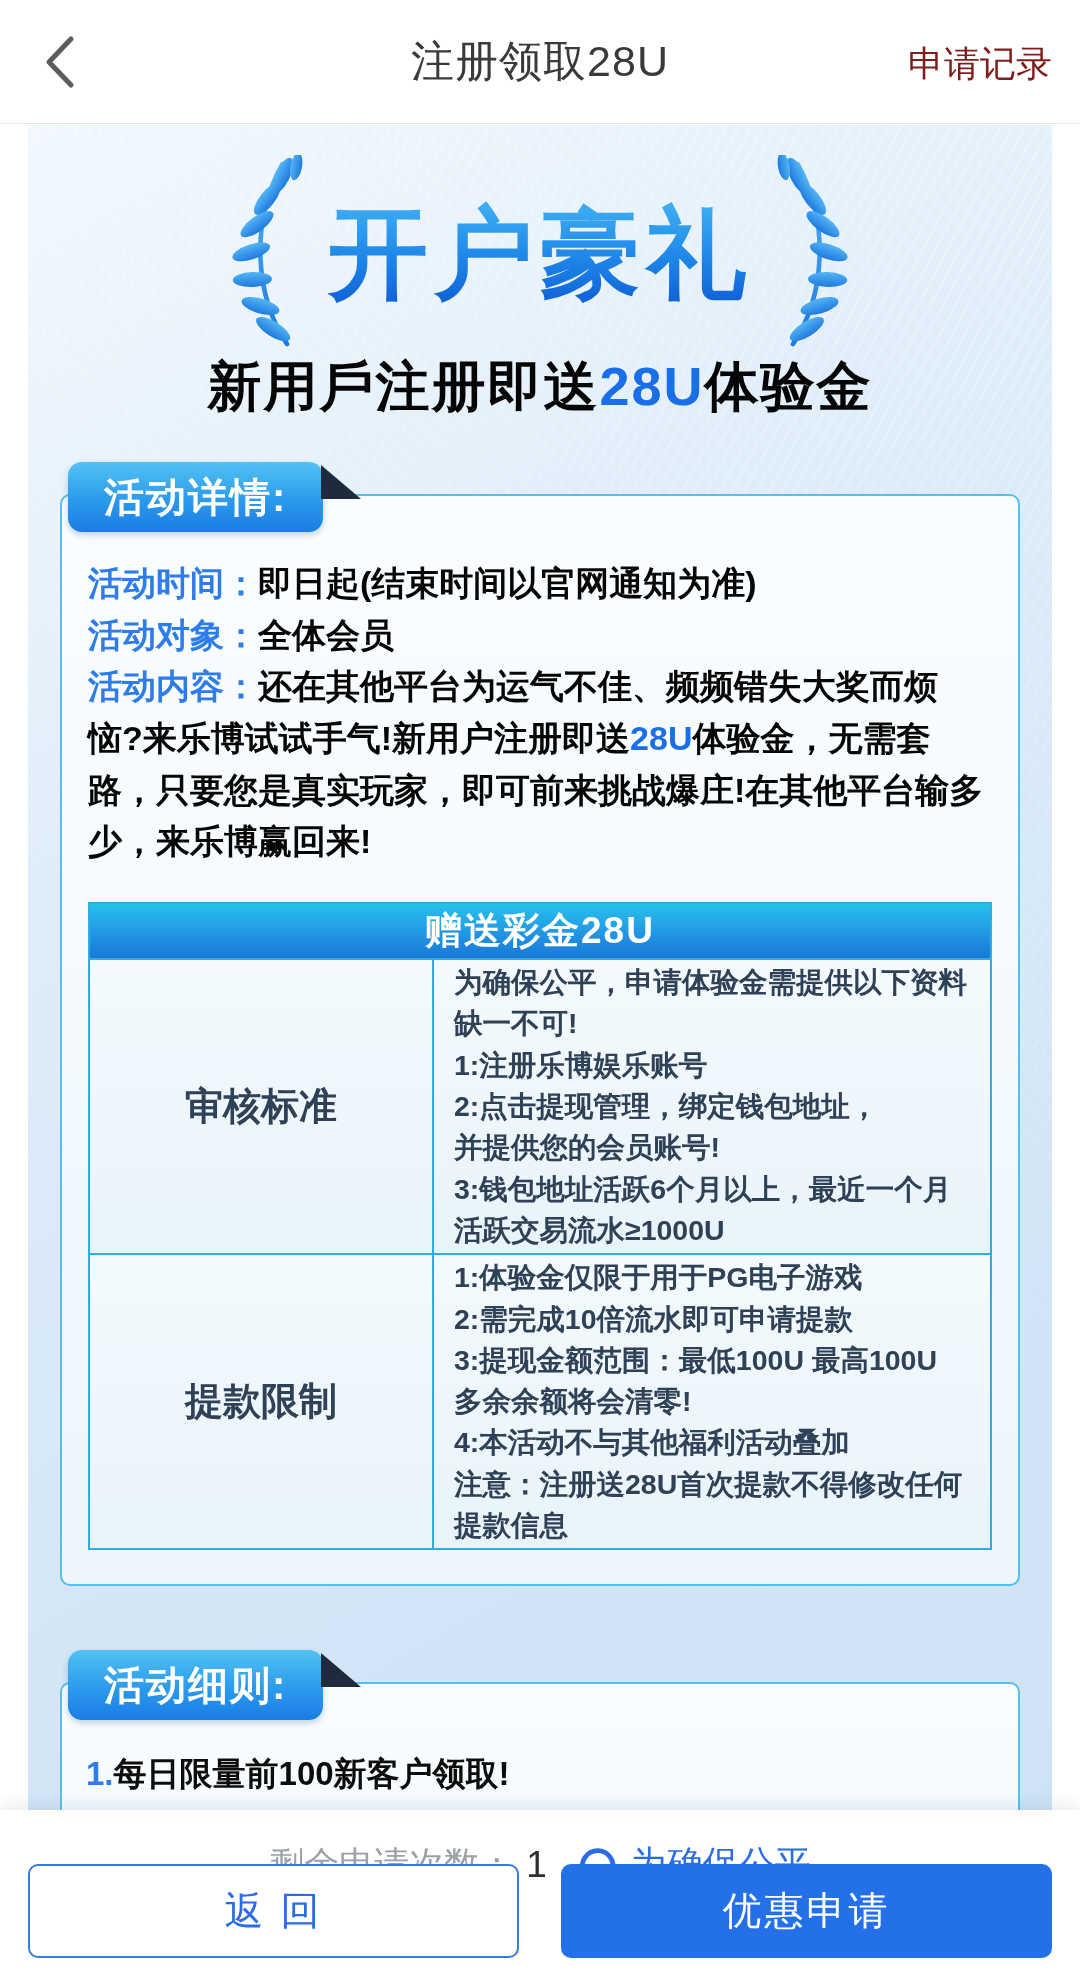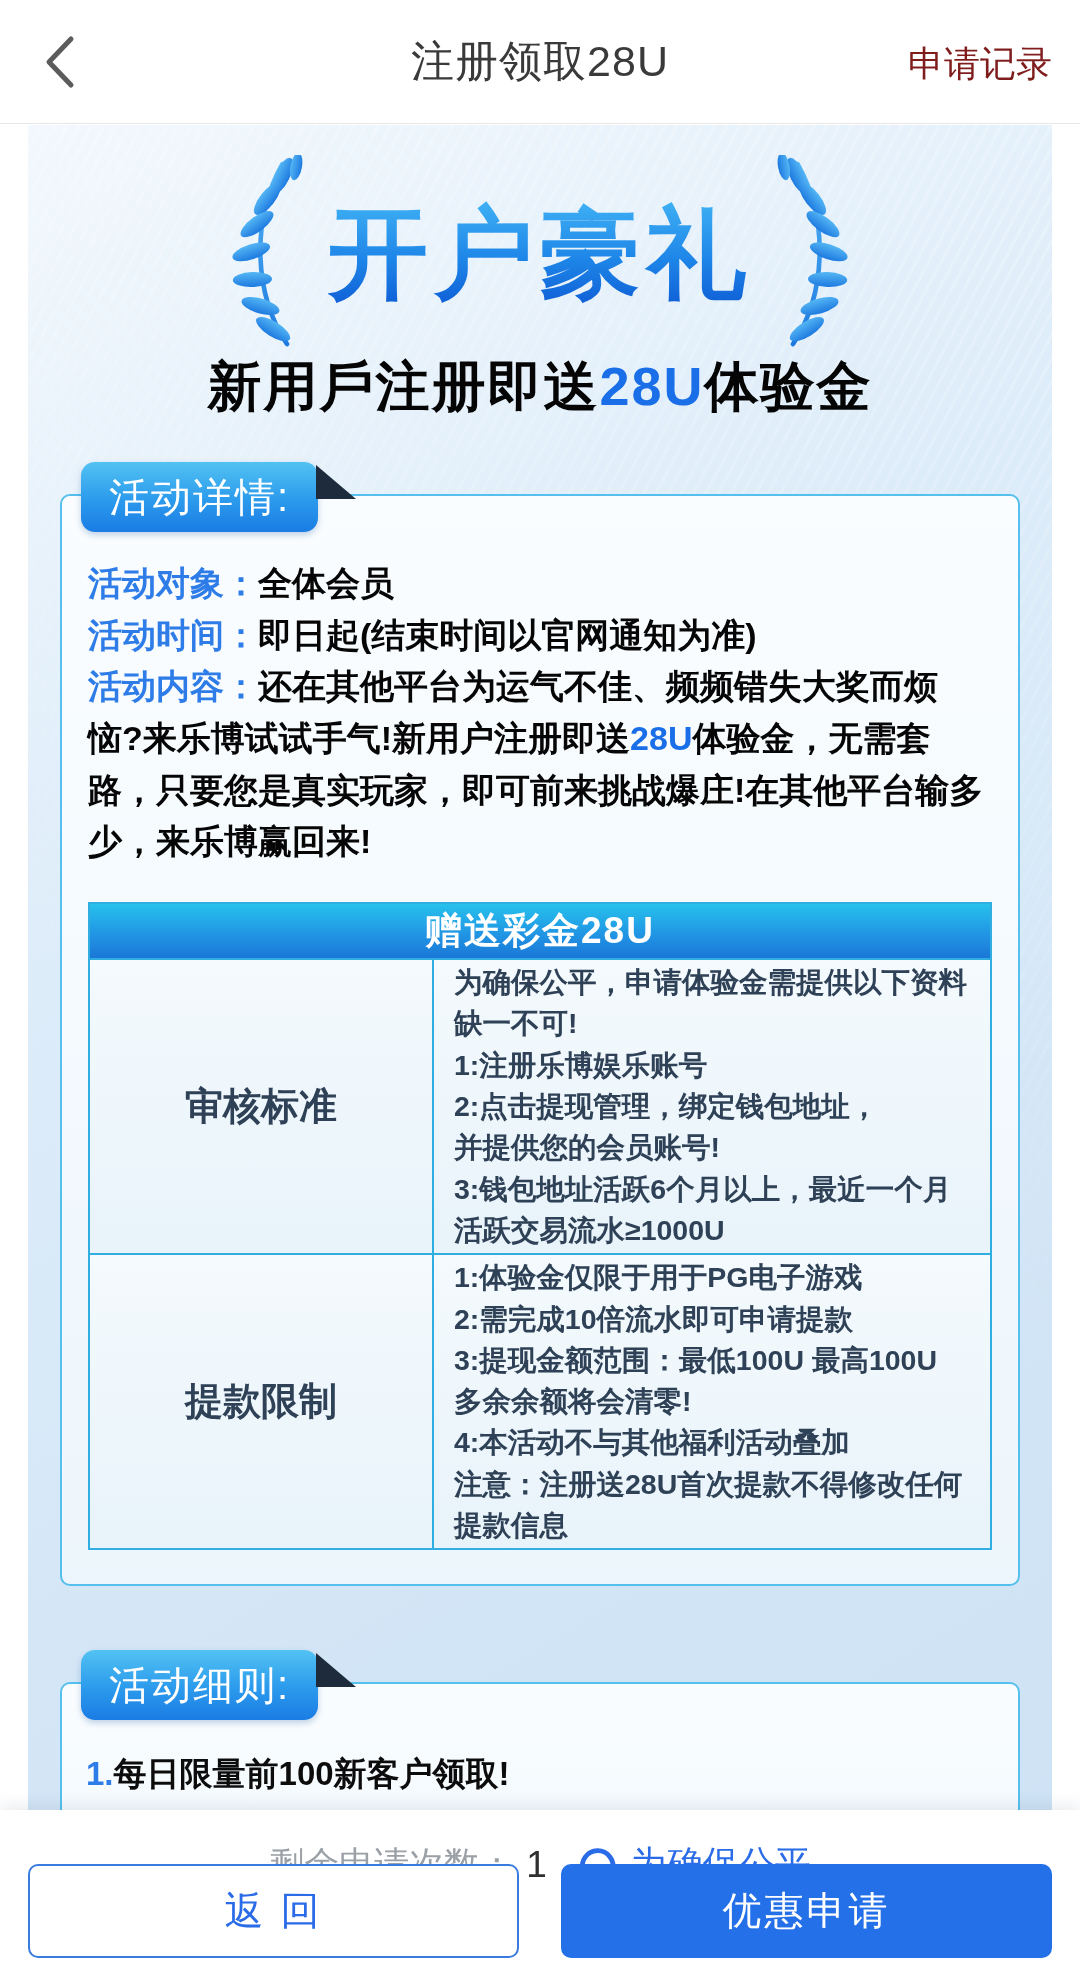--- a/index.html
+++ b/index.html
@@ -33,24 +33,24 @@
   .b-title { font-size:100px; font-weight:900; letter-spacing:6px; line-height:1.05;
              background:linear-gradient(180deg,#3fb0f4 0%,#1e86e8 55%,#0f5fd6 100%);
              -webkit-background-clip:text; background-clip:text; color:transparent;
              font-family:"Liberation Sans","DejaVu Sans",sans-serif; }
   .b-sub { margin-top:0; font-size:54px; font-weight:800; color:#050505; letter-spacing:2px; }
   .b-sub .hl { color:#1a6fe8; }
 
   
   .panel { position:relative; margin:70px 32px 0; border:2px solid #55c0ee; border-radius:10px;
            background:linear-gradient(180deg,#fafdff 0%,#edf6fc 100%); padding:62px 26px 34px; }
-  .badge { position:absolute; top:-34px; left:6px; height:70px; line-height:70px; padding:0 28px;
-           color:#fff; font-size:40px; font-weight:400; letter-spacing:2px; border-radius:14px;
+  .badge { position:absolute; top:-34px; left:6px; height:70px; line-height:70px; padding:0 36px;
+           color:#fff; font-size:40px; font-weight:700; letter-spacing:2px; border-radius:14px;
            background:linear-gradient(180deg,#52c2f3 0%,#2b9aec 55%,#1a7ce4 100%);
-           box-shadow:0 3px 6px rgba(20,80,150,.25); z-index:2;margin-left:13px; }
+           box-shadow:0 3px 6px rgba(20,80,150,.25); z-index:2; }
   .badge::after { content:""; position:absolute; top:3px; right:-38px; width:0; height:0;
            border-bottom:34px solid #1e2b3c; border-right:40px solid transparent; }
 
   
   .d-par { font-size:34px; line-height:1.52; color:#060606; font-weight:700; }
   .d-par .lbl { color:#2e7ce8; font-weight:700; }
   .d-par .hl { color:#1a6fe8; }
   .d-line { margin:0; }
 
   
@@ -143,22 +143,22 @@
               <ellipse cx="56" cy="10" rx="12" ry="5" transform="rotate(-80 56 10)"></ellipse>
             </g>
           </svg>
         </div>
         <div class="b-sub"><span>新用戶注册即送</span><span class="hl">28U</span><span>体验金</span></div>
       </div>
 
       <div class="panel">
         <div class="badge">活动详情:</div>
         <div class="d-par">
+          <p class="d-line"><span class="lbl">活动时间：</span><span>即日起(结束时间以官网通知为准)</span></p>
           <p class="d-line"><span class="lbl">活动对象：</span><span>全体会员</span></p>
-          <p class="d-line"><span class="lbl">活动时间：</span><span>即日起(结束时间以官网通知为准)</span></p>
           <p class="d-line"><span class="lbl">活动内容：</span><span>还在其他平台为运气不佳、频频错失大奖而烦恼?来乐博试试手气!新用户注册即送</span><span class="hl">28U</span><span>体验金，无需套路，只要您是真实玩家，即可前来挑战爆庄!在其他平台输多少，来乐博赢回来!</span></p>
         </div>
 
         <div class="btable">
           <div class="bt-head">赠送彩金28U</div>
           <div>
               <div class="t-row">
                 <div class="t-left">审核标准</div>
                 <div class="t-right">
                   <div>为确保公平，申请体验金需提供以下资料缺一不可!</div>

